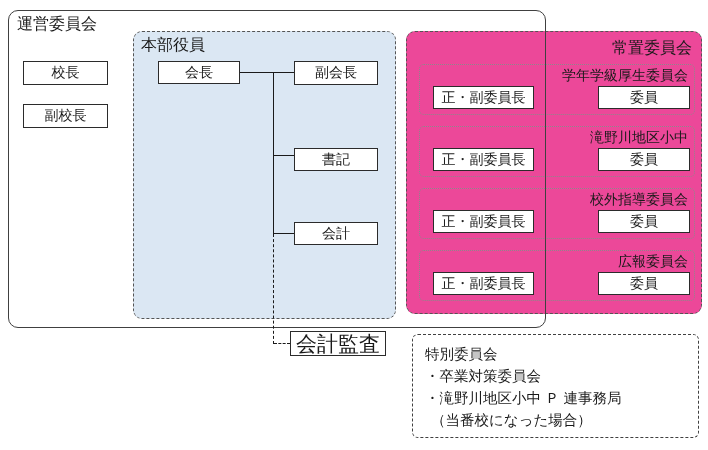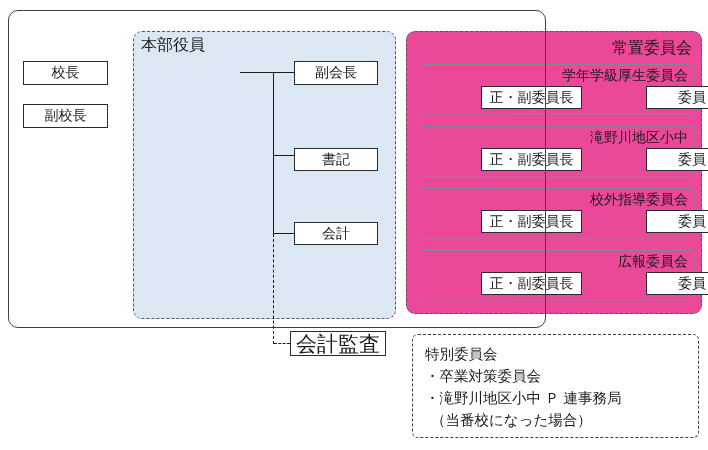--- a/index.html
+++ b/index.html
@@ -26,42 +26,44 @@
   .nbox{position:absolute;background:#ffffff;border:1px solid #2b2b2b;
     display:flex;align-items:center;justify-content:center;
     font-size:14px;white-space:nowrap;box-sizing:border-box;z-index:3;}
 
   
   .sub-panel{position:absolute;left:12px;width:276px;height:51px;
     border:1px dotted #8a8a8a;border-radius:5px;box-sizing:border-box;}
   .sub-panel .cname{position:absolute;top:2px;right:6px;font-size:14px;white-space:nowrap;}
   .sub-panel .chair{position:absolute;left:13px;top:21px;width:101px;height:23px;}
   .sub-panel .member{position:absolute;left:178px;top:21px;width:92px;height:23px;}
-  .sub-panel .nbox{position:absolute;margin-left:48px;}
+  .sub-panel .nbox{position:absolute;}
 
   
   .conn{position:absolute;z-index:2;}
   .h-solid{border-top:1px solid #1a1a1a;height:0;}
   .v-solid{border-left:1px solid #1a1a1a;width:0;}
   .v-dash{border-left:1px dashed #1a1a1a;width:0;z-index:6;}
   .h-dash{border-top:1px dashed #1a1a1a;height:0;z-index:6;}
 </style>
 </head>
 <body>
 
 <div id="stage">
 
   <div class="outer-frame"></div>
+  <div class="group-title" style="left:17px;top:15px;">運営委員会</div>
 
   <div class="nbox" style="left:23px;top:104px;width:85px;height:24px;z-index:5;">副校長</div>
   <div class="nbox" style="left:23px;top:61px;width:85px;height:24px;z-index:5;">校長</div>
 
   <div class="hq-group"></div>
   <div class="group-title" style="left:141px;top:36px;z-index:2;">本部役員</div>
 
+  <div class="nbox" style="left:158px;top:61px;width:82px;height:23px;">会長</div>
   <div class="nbox" style="left:294px;top:61px;width:84px;height:24px;">副会長</div>
   <div class="nbox" style="left:294px;top:148px;width:84px;height:23px;">書記</div>
   <div class="nbox" style="left:294px;top:222px;width:84px;height:23px;">会計</div>
 
   <div class="conn h-solid" style="left:240px;top:72px;width:54px;"></div>
   <div class="conn v-solid" style="left:273px;top:72px;height:162px;"></div>
   <div class="conn h-solid" style="left:273px;top:155px;width:21px;"></div>
   <div class="conn h-solid" style="left:273px;top:233px;width:21px;"></div>
   <div class="conn v-dash" style="left:273px;top:234px;height:110px;"></div>
   <div class="conn h-dash" style="left:274px;top:343px;width:16px;"></div>

